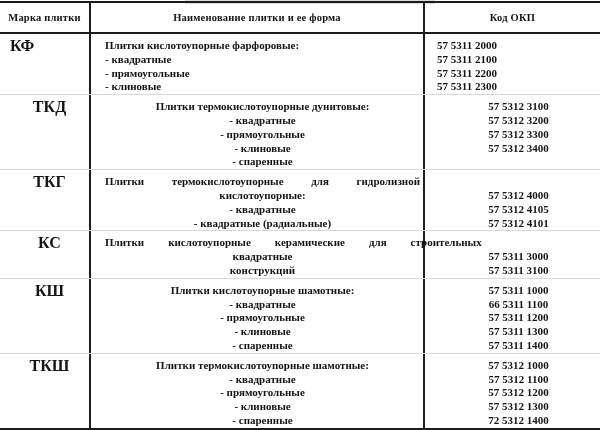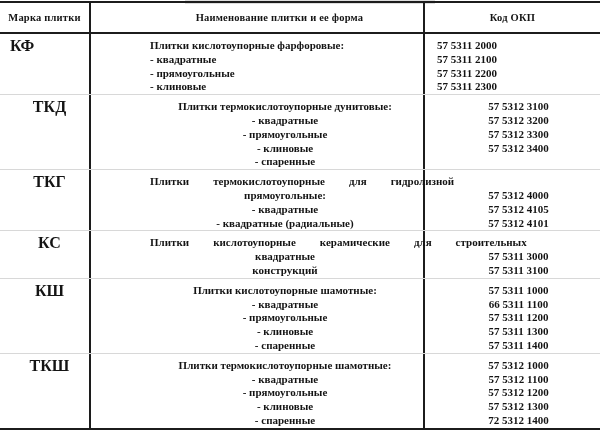--- a/index.html
+++ b/index.html
@@ -26,21 +26,21 @@
   .table{
     position:absolute;top:1px;left:0;width:600px;
     border-top:2px solid var(--border);
     border-bottom:2px solid var(--border);
   }
   .grid{
     display:grid;
     grid-template-columns:91px 334px 175px;
   }
   .c1{border-right:2px solid var(--border);}
-  .c2{border-right:2px solid var(--border);margin-left:45px;}
+  .c2{border-right:2px solid var(--border);}
   .thead{height:29px;border-bottom:2px solid var(--border);}
   .hcell{
     display:flex;align-items:center;justify-content:center;
     font-size:10.5px;letter-spacing:.2px;text-align:center;
   }
   .trow{font-size:11px;line-height:13.8px;}
   .trow.sep{border-top:1px solid var(--sep);text-align:center;}
   .pad{padding-top:5px;}
   .markcell .pad{padding-left:10px;font-size:16px;}
   .desccell .pad{padding-left:14px;padding-right:3px;}
@@ -114,21 +114,21 @@
             </div>
           </div>
           <div class="c2 desccell">
             <div class="pad">
               <div class="jline">
                 <span>Плитки</span>
                 <span>термокислотоупорные</span>
                 <span>для</span>
                 <span>гидролизной</span>
               </div>
-              <div class="line">прямоугольные:</div>
+              <div class="line">кислотоупорные:</div>
               <div class="line">- квадратные</div>
               <div class="line">- квадратные (радиальные)</div>
             </div>
           </div>
           <div class="codecell">
             <div class="pad">
               <div class="line">&nbsp;</div>
               <div class="line">57 5312 4000</div>
               <div class="line">57 5312 4105</div>
               <div class="line">57 5312 4101</div>

